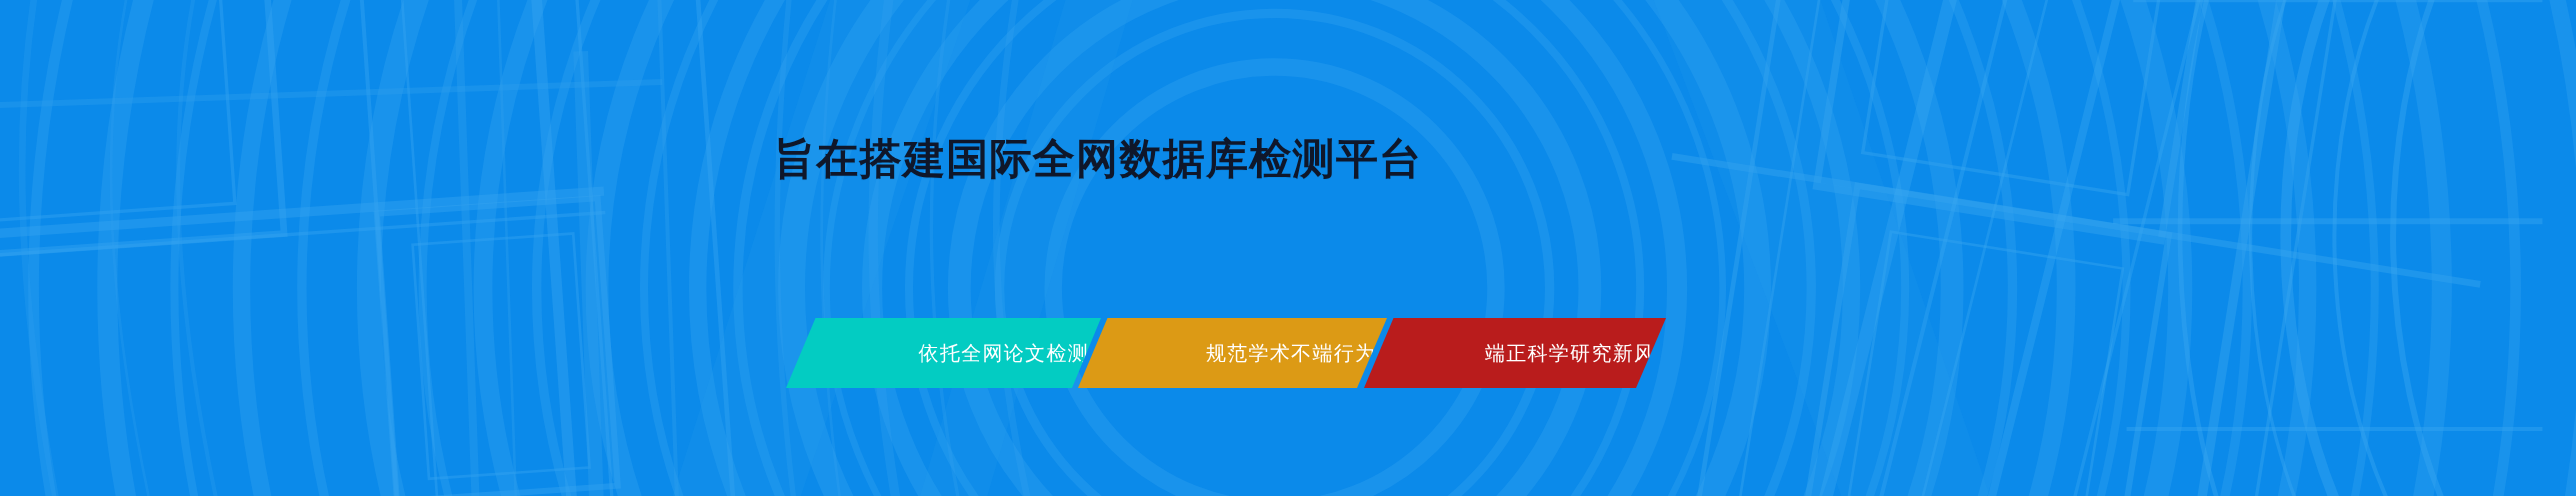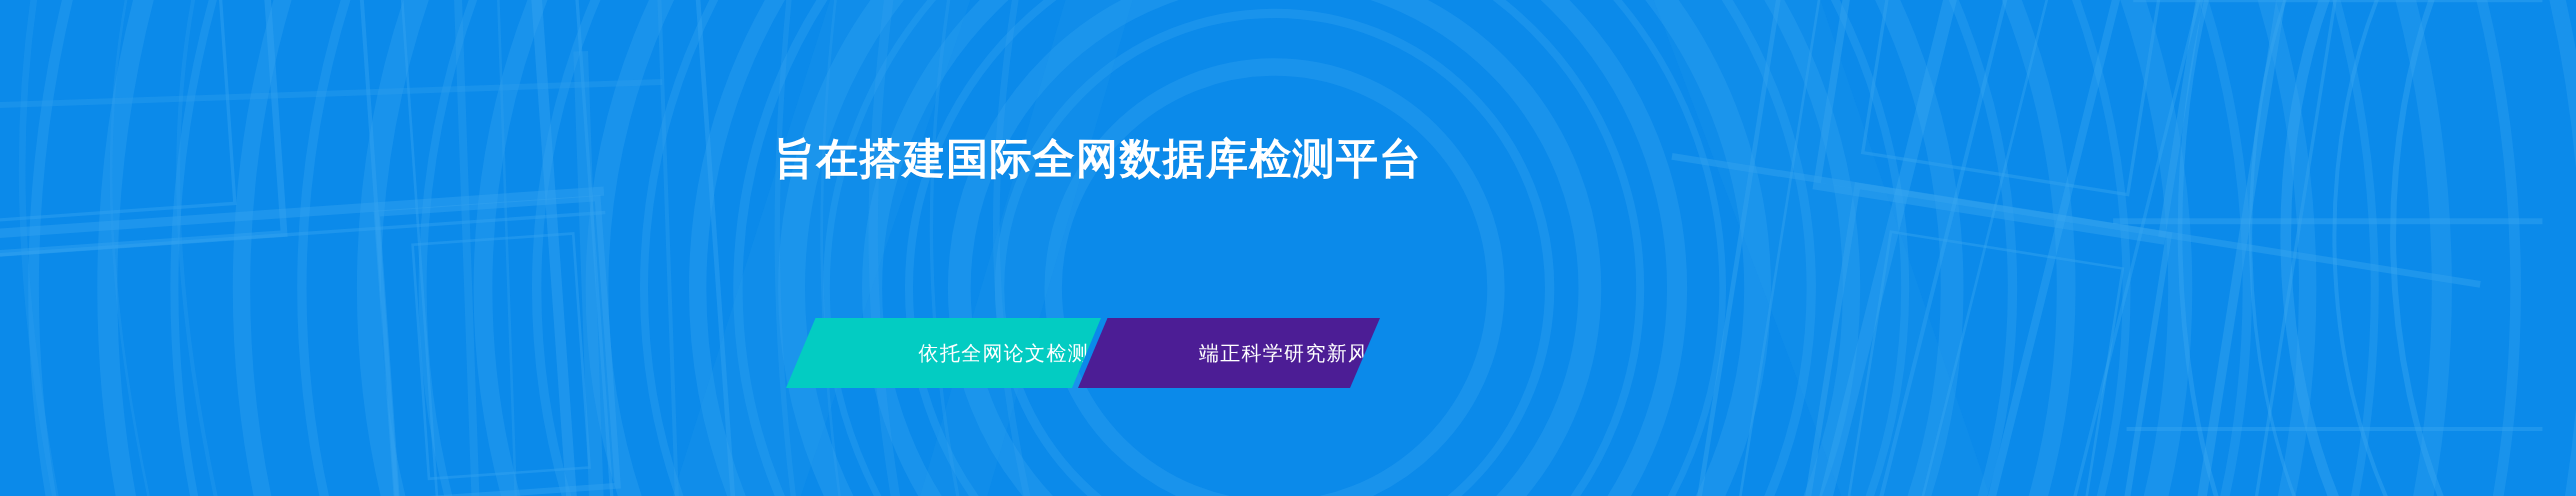--- a/index.html
+++ b/index.html
@@ -27,21 +27,21 @@
 
   
   .headlines {
     position: absolute;
     left: 0;
     top: 131px;
     width: 2576px;
     z-index: 5;
   }
   .headline {
-    color: #ffffff;
+    color: #0f172a;
     font-weight: 700;
     font-size: 42px;
     line-height: 56px;
     letter-spacing: 1.3px;
     white-space: nowrap;
     text-shadow: 0 0.7px 0 rgba(0,0,0,0.04);
   }
   .headline-1 { margin-left: 773px; }
   .headline-2 { margin-left: 1079px; }
 
@@ -78,21 +78,21 @@
   .tab-orange {
     width: 309px;
     margin-left: -23px;
     background: #dc9a15;
     clip-path: polygon(29.5px 0, 309px 0, 279px 100%, 0 100%);
     padding-right: 10.7px;
   }
   .tab-green {
     width: 302px;
     margin-left: -23px;
-    background: #4c1d95;
+    background: #b91c1c;
     clip-path: polygon(29.5px 0, 302px 0, 272px 100%, 0 100%);
     padding-right: 10.7px;
   }
 </style>
 </head>
 <body>
 
 <div id="banner">
 
   <div class="bg-layer">
@@ -209,19 +209,22 @@
   </div>
 
   <div class="headlines">
     <div class="headline headline-1">旨在搭建国际全网数据库检测平台</div>
   </div>
 
   <div class="tabs">
     <div class="tab tab-teal">
       <span class="tab-label">依托全网论文检测</span>
     </div>
+    <div class="tab tab-orange">
+      <span class="tab-label">规范学术不端行为</span>
+    </div>
     <div class="tab tab-green">
       <span class="tab-label">端正科学研究新风</span>
     </div>
   </div>
 
 </div>
 
 
 </body></html>

